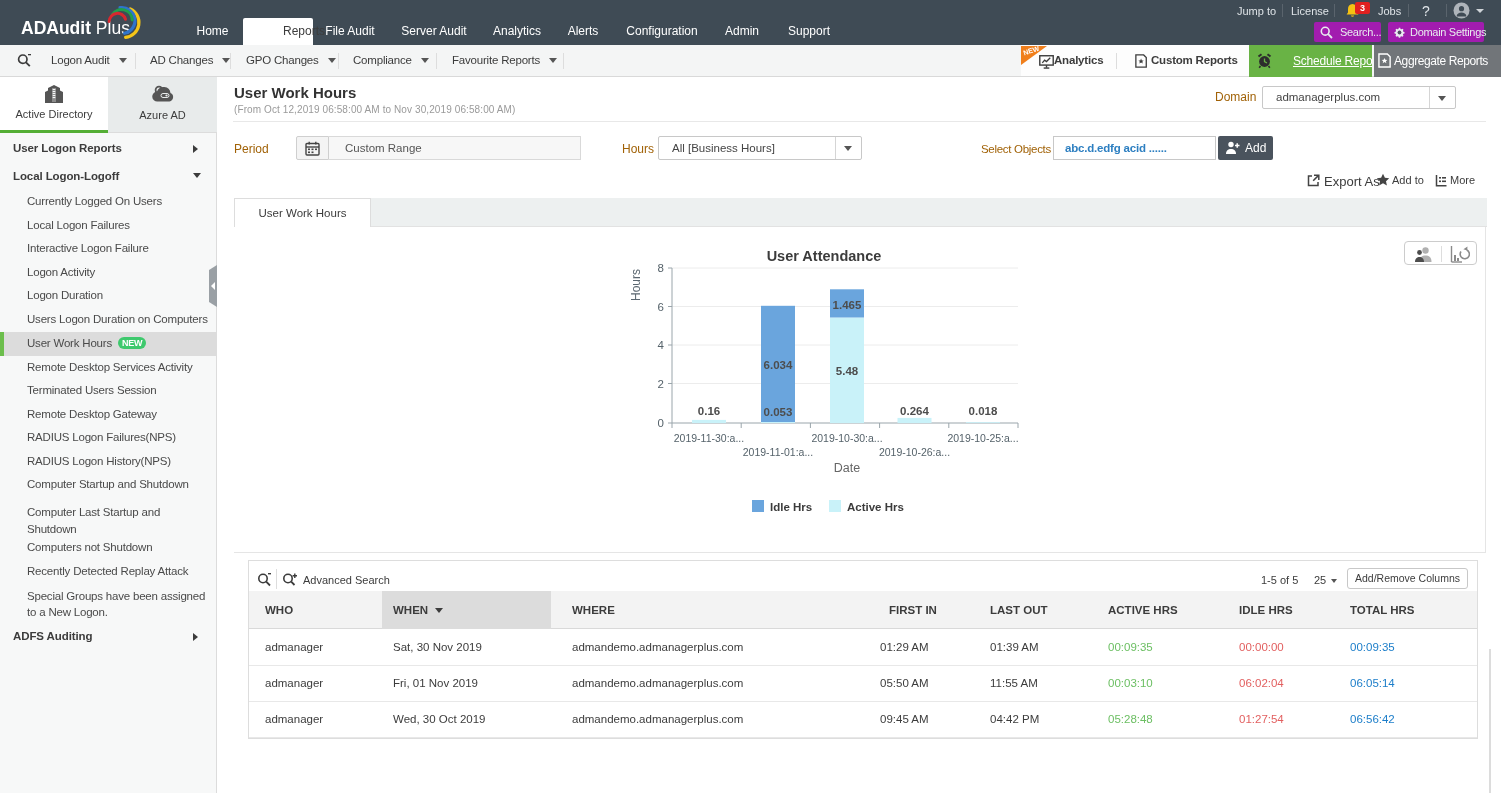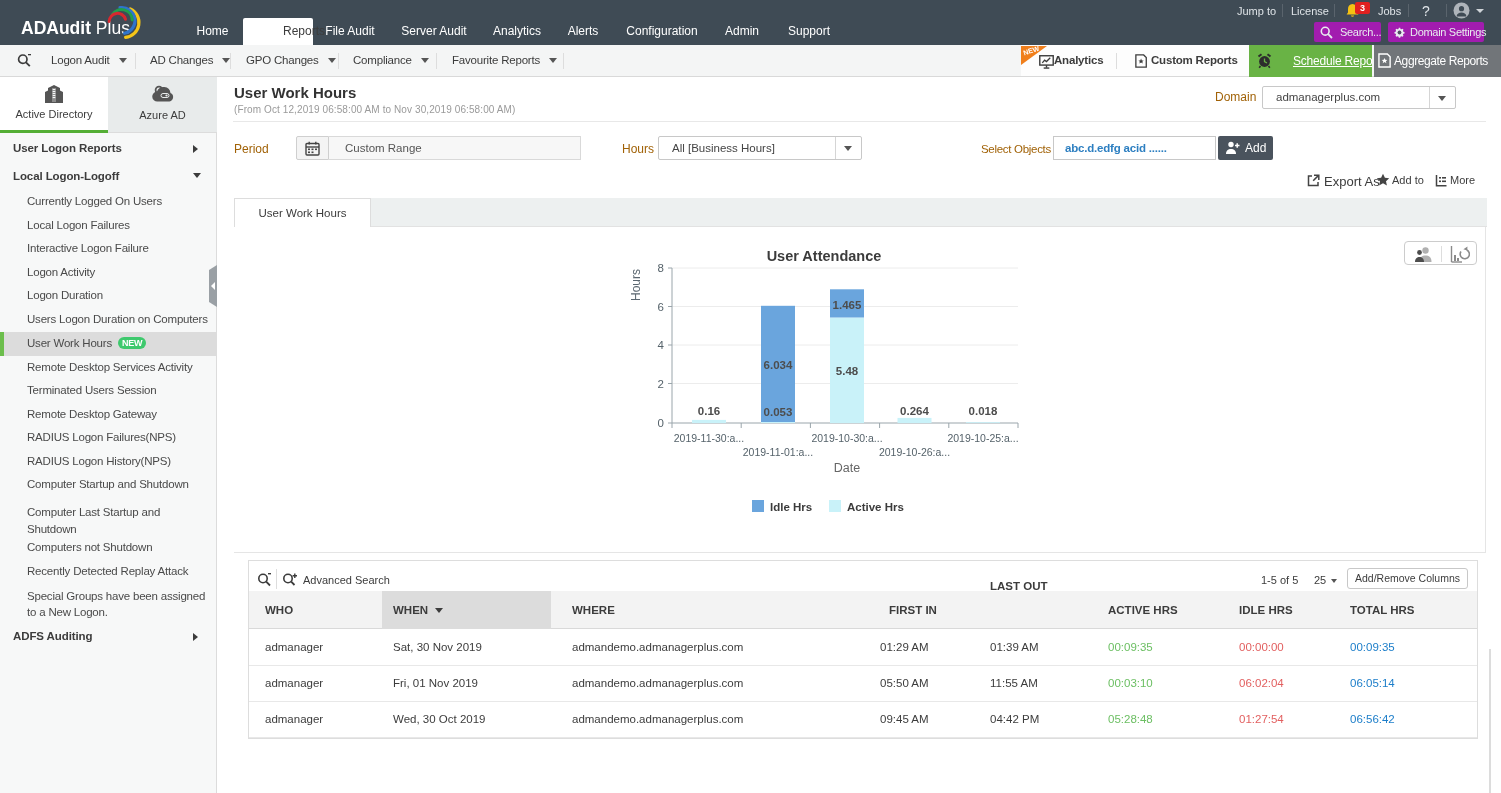--- a/index.html
+++ b/index.html
@@ -366,21 +366,21 @@
   <div class="abs" style="left:1043px; top:497px; font-size:11px; color:#3c3c3c;">1-5 of 5</div>
   <div class="abs" style="left:1096px; top:497px; font-size:11px; color:#3c3c3c;">25 <span class="caret" style="margin-left:2px; border-left-width:3.5px; border-right-width:3.5px; border-top-width:4.5px;"></span></div>
   <div class="abs" style="left:1129px; top:491px; width:121px; height:21px; border:1px solid #c8c8c8; border-radius:3px; background:#fff; font-size:10.5px; color:#3c3c3c; text-align:center; line-height:19px;">Add/Remove Columns</div>
 
   <div class="abs" style="left:31px; top:514px; width:1228px; height:38px; background:#f3f3f3; border-bottom:1px solid #d9d9d9;"></div>
   <div class="abs" style="left:164px; top:514px; width:169px; height:38px; background:#dcdcdc;"></div>
   <div class="th" style="left:47px; top:527px;">WHO</div>
   <div class="th" style="left:175px; top:527px;">WHEN <span class="caret" style="border-top-color:#3c3c3c; margin-left:4px;"></span></div>
   <div class="th" style="left:354px; top:527px;">WHERE</div>
   <div class="th" style="left:662px; top:527px;padding-left:9px;">FIRST IN</div>
-  <div class="th" style="left:772px; top:503px;">LAST OUT</div>
+  <div class="th" style="left:772px; top:527px;">LAST OUT</div>
   <div class="th" style="left:890px; top:527px;">ACTIVE HRS</div>
   <div class="th" style="left:1021px; top:527px;">IDLE HRS</div>
   <div class="th" style="left:1132px; top:527px;">TOTAL HRS</div>
 
   <div class="abs" style="left:31px; top:588px; width:1228px; height:1px; background:#e8e8e8;"></div>
   <div class="abs" style="left:31px; top:624px; width:1228px; height:1px; background:#e8e8e8;"></div>
   <div class="abs" style="left:31px; top:660px; width:1228px; height:1px; background:#e8e8e8;"></div>
 
   <div class="td" style="left:47px; top:564px;">admanager</div>
   <div class="td" style="left:175px; top:564px;">Sat, 30 Nov 2019</div>

